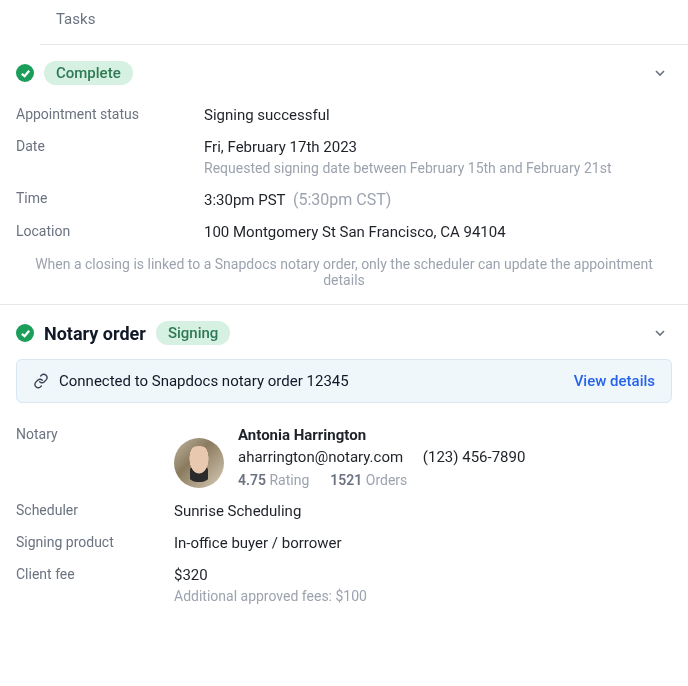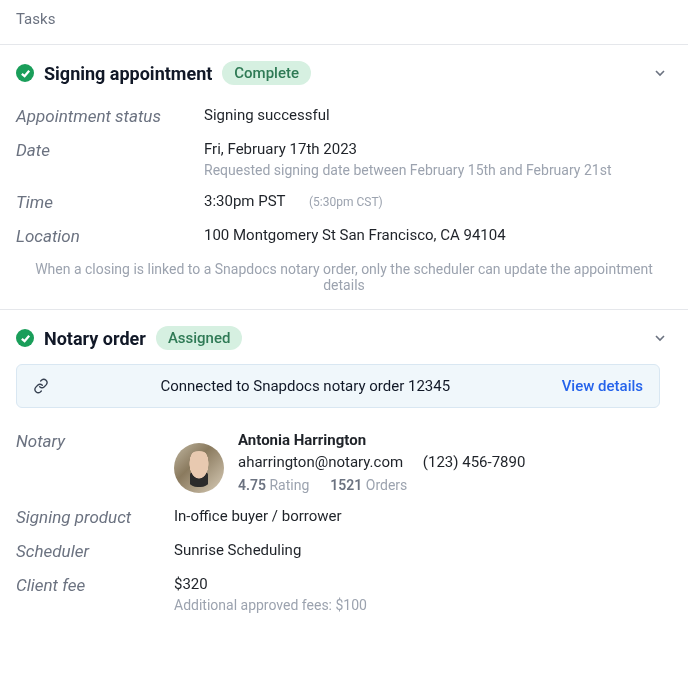--- a/index.html
+++ b/index.html
@@ -22,20 +22,21 @@
     font-size:15px;
     width:688px;
     background:#fff;
   }
   .container{padding:0 0 0 0;}
   .tasks-header{
     padding:10px 8px 16px 16px;
     border-bottom:1px solid var(--line);
     color:var(--muted);
     font-size:15px;
+    margin-left:40px;
   }
   .section{
     border-bottom:1px solid var(--line);
     padding:16px 16px 16px 16px;
   }
   .section:last-child{border-bottom:none}
   .sec-header{
     display:flex;align-items:center;gap:10px;position:relative;
     margin-bottom:14px;
   }
@@ -51,32 +52,32 @@
     width:18px;height:18px;border-radius:50%;
     background:var(--green);display:inline-flex;align-items:center;justify-content:center;
     flex-shrink:0;
   }
   .check-icon svg{width:11px;height:11px;stroke:#fff;stroke-width:2.5;fill:none}
   .row{
     display:flex;align-items:flex-start;gap:8px;
     padding:7px 0;
   }
   .label{
-    width:180px;flex-shrink:0;color:var(--muted);font-size:17px;font-style:italic;
+    width:180px;flex-shrink:0;color:var(--muted);font-size:14px;
   }
   .value{flex:1;color:var(--text)}
   .sub{color:var(--muted2);font-size:14px;margin-top:4px}
-  .sub-inline{color:var(--muted2);font-size:12px;margin-left:20px}
+  .sub-inline{color:var(--muted2);font-size:16px;margin-left:4px}
   .note{
     color:var(--muted2);font-size:14px;padding:8px 0 0 0;text-align:center;
   }
   .info-bar{
     background:var(--info-bg);border:1px solid var(--info-border);border-radius:6px;
     display:flex;align-items:center;gap:10px;
-    padding:12px 16px;margin:4px 12px 16px 0;text-align:center;
+    padding:12px 16px;margin:4px 0 16px 0;
   }
   .info-text{flex:1;font-size:15px;color:#111827}
   .link{color:var(--link);text-decoration:none;font-weight:500;cursor:pointer}
   .link-icon{width:16px;height:16px;color:#374151;flex-shrink:0}
   .notary-block{display:flex;gap:14px;align-items:flex-end}
   .avatar{
     width:50px;height:50px;border-radius:50%;overflow:hidden;flex-shrink:0;
     background:linear-gradient(135deg,#c2b8a3 0%,#8a7a5e 40%,#d9cdb8 100%);
     position:relative;
   }
@@ -100,21 +101,20 @@
 
   <div class="tasks-header">Tasks</div>
 
   <div class="section">
     <div class="sec-header">
       <span class="check-icon">
         <svg viewBox="0 0 12 12">
             <polyline points="2,6.5 5,9 10,3"></polyline>
           </svg>
       </span>
-      <span class="sec-title">Signing appointment</span>
       <span class="pill">Complete</span>
       <span class="chevron">
         <svg width="16" height="16" viewBox="0 0 16 16" fill="none" stroke="currentColor" stroke-width="1.6">
             <polyline points="4,6 8,10 12,6"></polyline>
           </svg>
       </span>
     </div>
 
     <div class="row">
       <div class="label">Appointment status</div>
@@ -146,21 +146,21 @@
   </div>
 
   <div class="section">
     <div class="sec-header">
       <span class="check-icon">
         <svg viewBox="0 0 12 12">
             <polyline points="2,6.5 5,9 10,3"></polyline>
           </svg>
       </span>
       <span class="sec-title">Notary order</span>
-      <span class="pill">Assigned</span>
+      <span class="pill">Signing</span>
       <span class="chevron">
         <svg width="16" height="16" viewBox="0 0 16 16" fill="none" stroke="currentColor" stroke-width="1.6">
             <polyline points="4,6 8,10 12,6"></polyline>
           </svg>
       </span>
     </div>
 
     <div class="info-bar">
       <span class="link-icon">
         <svg viewBox="0 0 24 24" width="16" height="16" fill="none" stroke="currentColor" stroke-width="2" stroke-linecap="round">
@@ -191,27 +191,27 @@
             <span class="gap"></span>
             <b>1521</b>
             <span> </span>
             <span>Orders</span>
           </div>
         </div>
       </div>
     </div>
 
     <div class="row">
+      <div class="label" style="width:150px">Scheduler</div>
+      <div class="value">Sunrise Scheduling</div>
+    </div>
+
+    <div class="row">
       <div class="label" style="width:150px">Signing product</div>
       <div class="value">In-office buyer / borrower</div>
-    </div>
-
-    <div class="row">
-      <div class="label" style="width:150px">Scheduler</div>
-      <div class="value">Sunrise Scheduling</div>
     </div>
 
     <div class="row">
       <div class="label" style="width:150px">Client fee</div>
       <div class="value">
         <div>$320</div>
         <div class="sub">Additional approved fees: $100</div>
       </div>
     </div>
 

